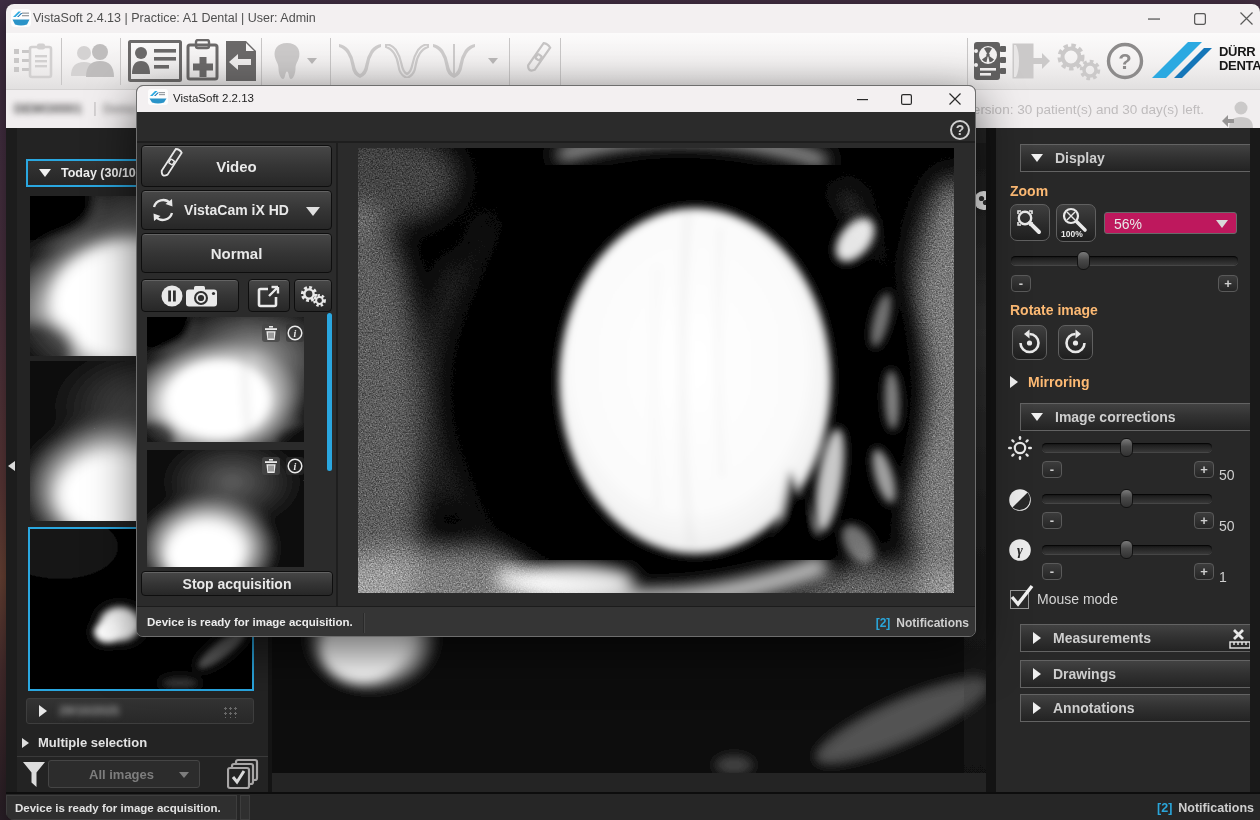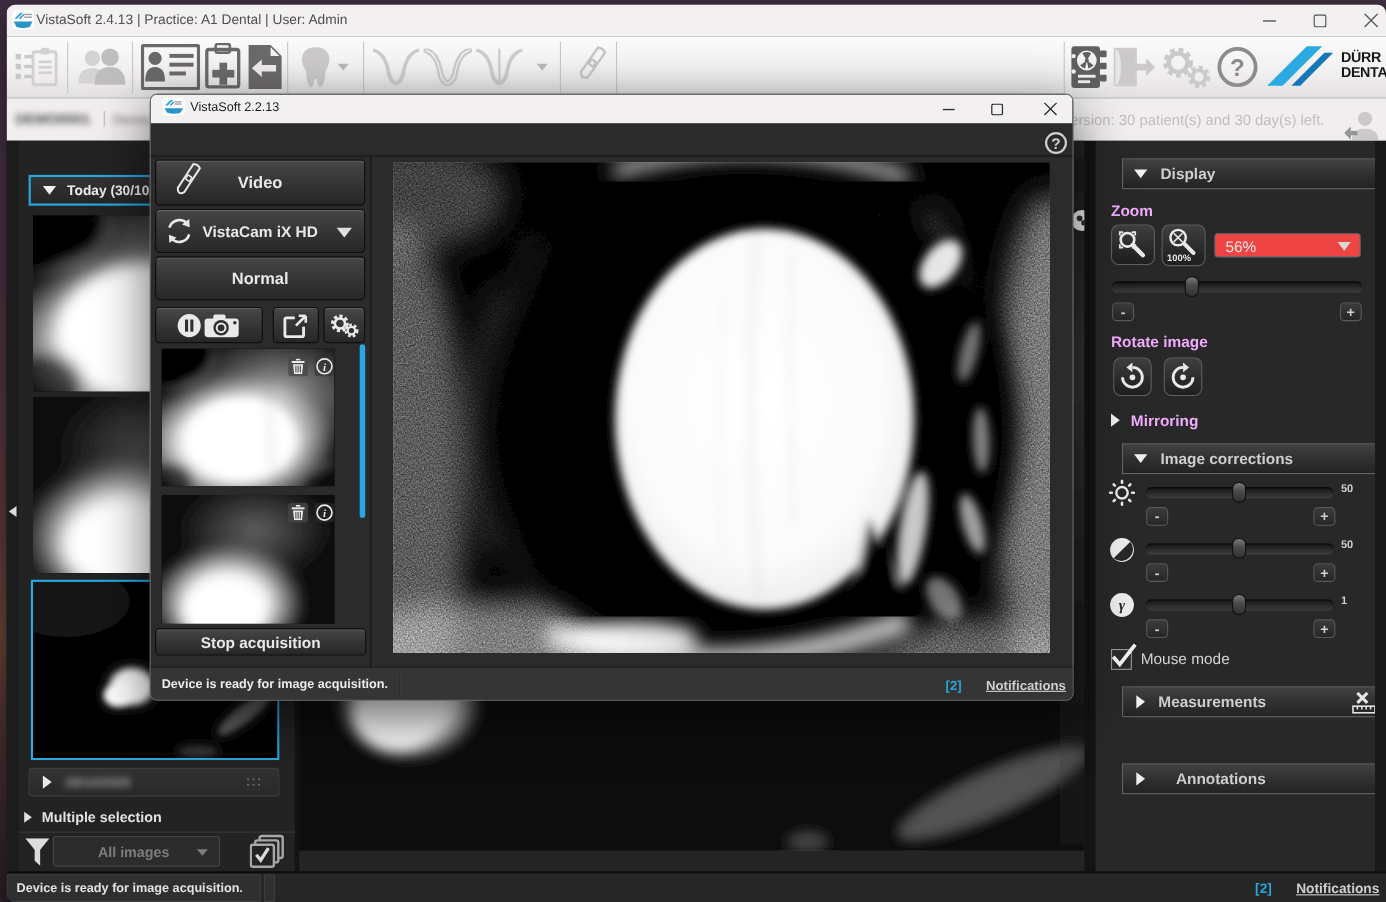--- a/index.html
+++ b/index.html
@@ -77,46 +77,46 @@
   #filter-dd .car { position:absolute; right:10px; top:11px; width:0; height:0; border-left:5px solid transparent; border-right:5px solid transparent; border-top:6px solid #7d7d7d; }
   #multi-check { position:absolute; left:210px; top:1px; }
 
   
   .sect-head { position:absolute; left:24px; width:240px; height:28px; border:1px solid #636363;
      background:linear-gradient(180deg,#424242 0%,#323232 45%,#232323 100%); display:flex; align-items:center; }
   .sect-head .tri-d { margin-left:10px; width:0; height:0; border-left:6px solid transparent; border-right:6px solid transparent; border-top:8px solid #f0f0f0; }
   .sect-head .tri-r { margin-left:12px; width:0; height:0; border-top:6px solid transparent; border-bottom:6px solid transparent; border-left:8px solid #f0f0f0; }
   .sect-head .lbl { margin-left:12px; font-size:14px; font-weight:bold; color:#cecece; }
   #sect-display { top:16px; }
-  .plabel { position:absolute; font-size:14px; font-weight:bold; color:#f0abfc; }
+  .plabel { position:absolute; font-size:14px; font-weight:bold; color:#fdba74; }
   .sqbtn { position:absolute; border:1px solid #606060; border-radius:7px;
      background:linear-gradient(180deg,#3f3f3f 0%,#2c2c2c 55%,#1f1f1f 100%); display:flex; align-items:center; justify-content:center; }
-  #dd-zoom { position:absolute; left:108px; top:84px; width:133px; height:22px; background:#ef4444; border:1px solid #6a6a6a; border-radius:3px; }
+  #dd-zoom { position:absolute; left:108px; top:84px; width:133px; height:22px; background:#be185d; border:1px solid #6a6a6a; border-radius:3px; }
   #dd-zoom .val { position:absolute; left:9px; top:3px; font-size:14px; color:#e8e8e8; }
   #dd-zoom .car { position:absolute; right:8px; top:7px; width:0; height:0; border-left:6px solid transparent; border-right:6px solid transparent; border-top:8px solid #d9d9d9; }
   .slider-track { position:absolute; height:9px; border-radius:4.5px; background:linear-gradient(180deg,#161616,#383838);
      box-shadow:0 1px 0 rgba(255,255,255,.14), inset 0 1px 1px rgba(0,0,0,.8); }
   .slider-thumb { position:absolute; width:13px; height:19px; border-radius:6px; border:1px solid #121212;
      background:linear-gradient(180deg,#7a7a7a,#4a4a4a 45%,#323232); top:-5px; }
   .mpbtn { position:absolute; width:20px; height:17px; border:1px solid #5a5a5a; border-radius:4px;
      background:linear-gradient(180deg,#3c3c3c,#262626); color:#cfcfcf; font-size:13px; font-weight:bold;
      display:flex; align-items:center; justify-content:center; line-height:1; }
-  .corr-val { position:absolute; font-size:10px; font-weight:bold; color:#cfcfcf; }
+  .corr-val { position:absolute; font-size:14px; font-weight:normal; color:#cfcfcf;margin-top:28px; }
   #mouse-mode-box { position:absolute; left:14px; top:462px; width:19px; height:19px; background:#2a2a2a; border:1px solid #989898; }
   #mouse-mode-lbl { position:absolute; left:41px; top:463px; font-size:14px; font-weight:normal; color:#d3d3d3; }
-  #sect-measure { top:496px; } #sect-draw { top:532px; } #sect-annot { top:566px;gap:16px; }
+  #sect-measure { top:496px; } #sect-draw { top:532px; } #sect-annot { top:566px; }
 
   
   #statusbar { position:absolute; left:0; top:788px; width:1254px; height:28px; background:#262626; border-top:2px solid #0d0d0d; }
   #status-cell { position:absolute; left:0px; top:1px; width:231px; height:25px; background:#2f2f2f; border:1px solid #3d3d3d;
      display:flex; align-items:center; }
   #status-cell span { margin-left:8px; font-size:11.5px; font-weight:bold; color:#e2e2e2; white-space:nowrap; }
   #status-cell2 { position:absolute; left:234px; top:1px; width:10px; height:25px; background:#2f2f2f; border:1px solid #3d3d3d; }
   #sb-notif { position:absolute; right:6px; top:7px; font-size:12.5px; font-weight:bold; white-space:nowrap; }
-  .notif-count { color:#2aa5d9; } .notif-link { color:#cfcfcf; text-decoration:underline; margin-left:22px; }
+  .notif-count { color:#2aa5d9; } .notif-link { color:#cfcfcf; margin-left:6px; }
 
   
   #dialog { position:absolute; left:136px; top:85px; width:840px; height:552px; border-radius:7px; overflow:hidden;
      background:#2b2b2b; border:1px solid #6e6e6e; box-shadow:0 16px 48px rgba(0,0,0,.6); }
   #dlg-titlebar { position:absolute; left:0; top:0; width:100%; height:26px; background:#f3f0f1; }
   #dlg-icon { position:absolute; left:11px; top:3px; width:20px; height:16px; border-radius:3px; background:#fdfdfd; overflow:hidden; }
   #dlg-title { position:absolute; left:36px; top:6px; font-size:11.5px; color:#1d1d1d; }
   .dwbtn { position:absolute; top:0; width:44px; height:26px; display:flex; align-items:center; justify-content:center; color:#2a2a2a; }
   #d-min { left:703px; } #d-max { left:747px; } #d-close { left:795px; width:45px; }
   #dlg-help { position:absolute; left:813px; top:34px; width:20px; height:20px; border:2px solid #cfcfcf; border-radius:50%;
@@ -681,20 +681,24 @@
         <div class="sect-head" id="sect-measure">
           <div class="tri-r"></div>
           <div class="lbl">Measurements</div>
           <div style="position:absolute;right:8px;top:4px;">
             <svg width="22" height="20" viewBox="0 0 22 20">
               <path d="M5 1 L14 10 M14 1 L5 10" stroke="#e8e8e8" stroke-width="2.8"></path>
               <rect x="1" y="13" width="20" height="6" fill="none" stroke="#e8e8e8" stroke-width="1.4"></rect>
               <path d="M5 13 V16 M9 13 V16 M13 13 V16 M17 13 V16" stroke="#e8e8e8" stroke-width="1.4"></path>
             </svg>
           </div>
+        </div>
+        <div class="sect-head" id="sect-draw">
+          <div class="tri-r"></div>
+          <div class="lbl">Drawings</div>
         </div>
         <div class="sect-head" id="sect-annot">
           <div class="tri-r"></div>
           <div class="lbl">Annotations</div>
         </div>
       </div>
 
       <div id="right-handle">
         
       </div>

